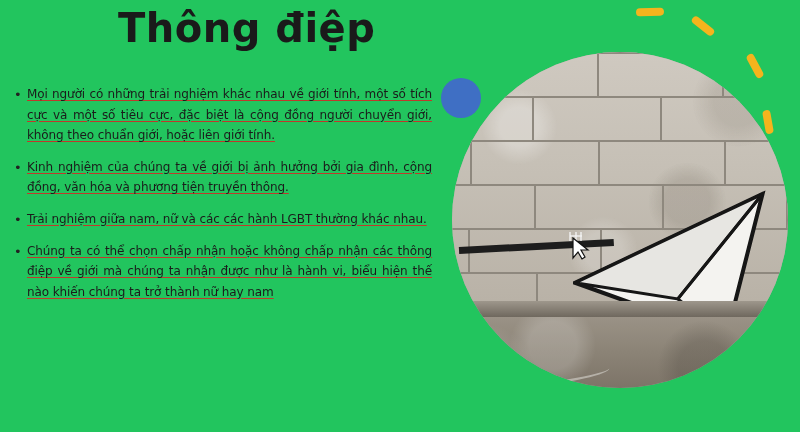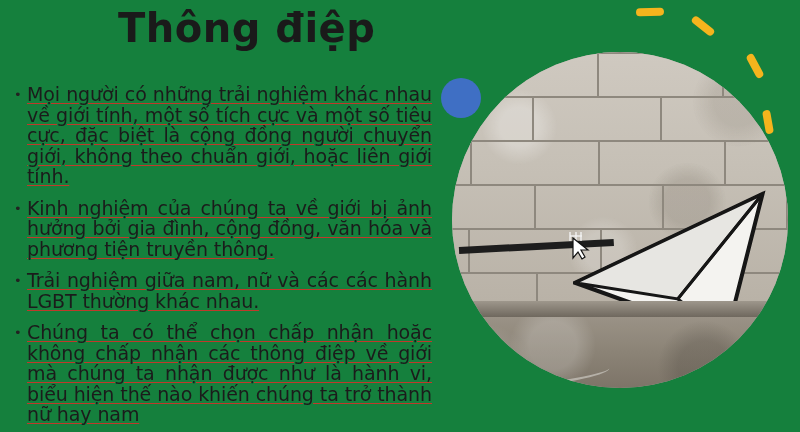--- a/index.html
+++ b/index.html
@@ -11,21 +11,21 @@
     width: 800px;
     height: 432px;
     overflow: hidden;
     font-family: "DejaVu Sans", sans-serif;
     position: relative;
   }
 
   .slide {
     position: absolute;
     inset: 0;
-    background: #15803d;
+    background: #22c55e;
   }
 
   
   .title {
     position: absolute;
     left: 118px;
     top: 6px;
     font-family: "DejaVu Sans", sans-serif;
     font-size: 40px;
     font-weight: bold;
@@ -51,21 +51,21 @@
     flex: 0 0 13px;
     font-size: 13px;
     line-height: 20px;
     color: #222;
     text-align: left;
     padding-top: 1px;
   }
   .bullet-text {
     flex: 1 1 auto;
     font-family: "DejaVu Sans", sans-serif;
-    font-size: 19px;
+    font-size: 12px;
     line-height: 20.5px;
     color: #1b1b1b;
     text-align: justify;
     text-justify: inter-word;
     letter-spacing: -0.1px;
   }
   .bullet-text.u {
     text-decoration: underline;
     text-decoration-color: #c0392b;
     text-decoration-thickness: 1px;

